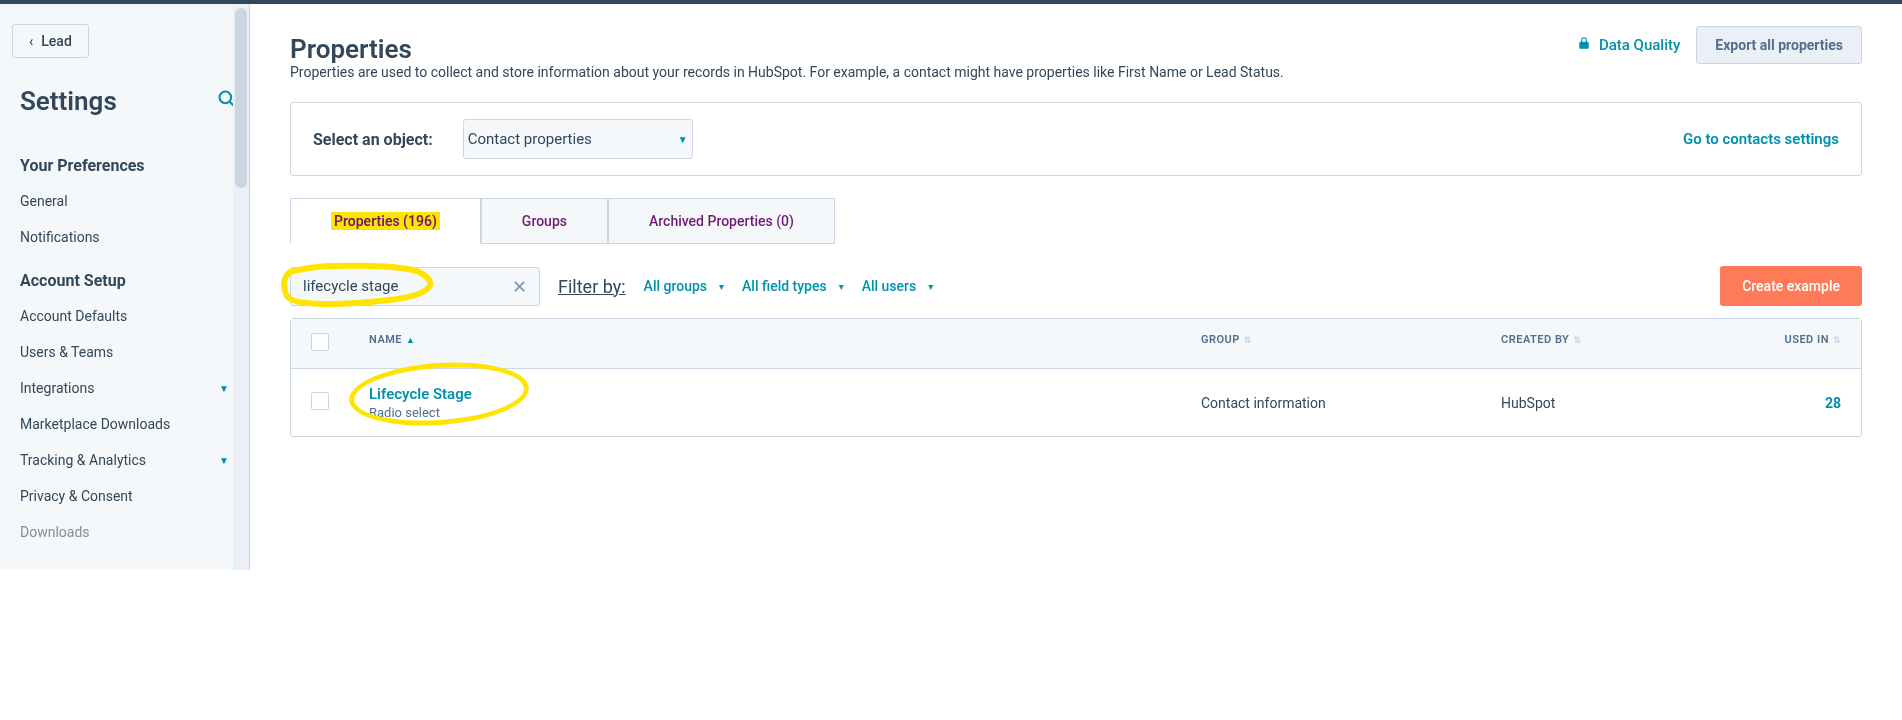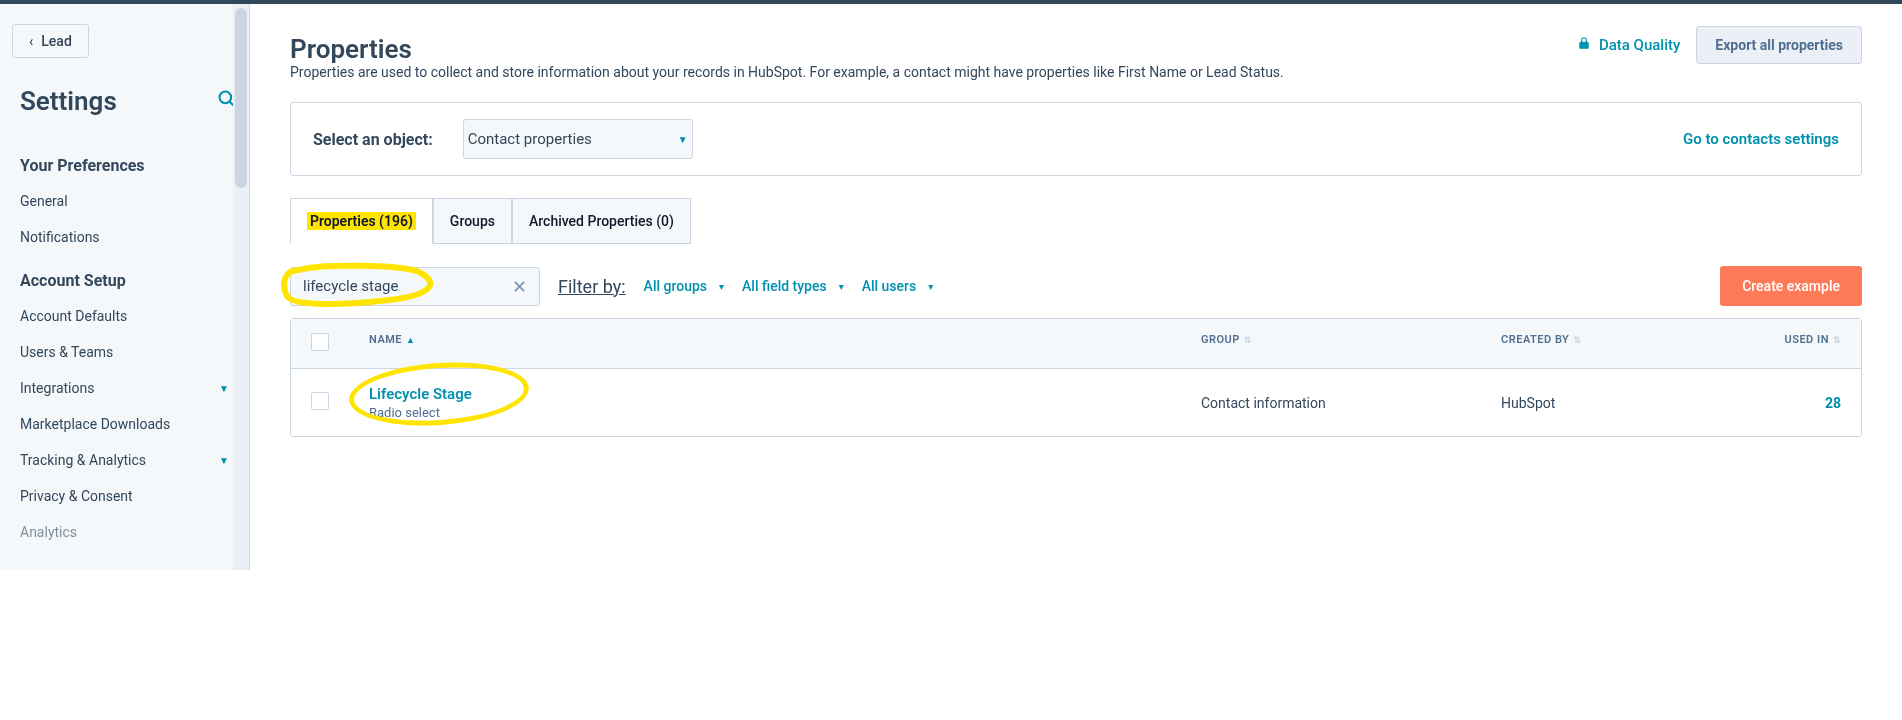--- a/index.html
+++ b/index.html
@@ -21,21 +21,21 @@
     .header-actions { display: flex; align-items: center; gap: 16px; }
     .data-quality-link { color: #0091ae; font-weight: 500; font-size: 15px; display: inline-flex; align-items: center; gap: 8px; cursor: pointer; }
     .export-btn { background: #eaf0f6; color: #516f90; border: 1px solid #cbd6e2; padding: 10px 18px; font-size: 14px; font-weight: 700; border-radius: 3px; cursor: pointer; }
     .description { font-size: 14px; color: #33475b; margin-bottom: 22px; }
     .object-panel { display: flex; align-items: center; justify-content: space-between; border: 1px solid #cbd6e2; border-radius: 3px; padding: 16px 22px; margin-bottom: 22px; }
     .object-left { display: flex; align-items: center; gap: 30px; }
     .object-label { font-weight: 700; font-size: 16px; color: #33475b; }
     .object-select { display: flex; align-items: center; justify-content: space-between; gap: 60px; border: 1px solid #cbd6e2; border-radius: 3px; padding: 10px 4px; background: #f5f8fa; font-size: 15px; color: #33475b; min-width: 230px; cursor: pointer; }
     .settings-link { color: #0091ae; font-weight: 600; font-size: 15px; cursor: pointer; }
     .tabs { display: flex; border-bottom: none; margin-bottom: 22px; }
-    .tab { padding: 14px 16px; border: 1px solid #cbd6e2; background: #f5f8fa; color: #0f172a; font-size: 14px; font-weight: 500; cursor: pointer; border-bottom: 1px solid #cbd6e2; }
+    .tab { padding: 14px 40px; border: 1px solid #cbd6e2; background: #f5f8fa; color: #701a75; font-size: 14px; font-weight: 500; cursor: pointer; border-bottom: 1px solid #cbd6e2; }
     .tab.active { background: #fff; border-bottom-color: #fff; }
     .tab.active .tab-label { font-weight: 600; }
     .hl-text { background: #ffe400; padding: 1px 3px; }
     .filter-bar { display: flex; align-items: center; justify-content: space-between; margin-bottom: 12px; position: relative; }
     .filter-left { display: flex; align-items: center; gap: 18px; }
     .search-box { display: flex; align-items: center; justify-content: space-between; border: 1px solid #cbd6e2; border-radius: 3px; padding: 8px 12px; width: 250px; background: #f5f8fa; font-size: 15px; color: #33475b; position: relative; }
     .filter-link { color: #0091ae; font-weight: 500; font-size: 14px; display: inline-flex; align-items: center; gap: 12px; cursor: pointer; }
     .filter-label { font-size: 18px; color: #33475b; text-decoration: underline; }
     .create-btn { background: #ff7a59; color: #fff; border: none; padding: 12px 22px; font-size: 14px; font-weight: 500; border-radius: 3px; cursor: pointer; }
     .table { border: 1px solid #cbd6e2; border-radius: 3px; margin-top: 8px; }
@@ -101,21 +101,21 @@
         <span>Marketplace Downloads</span>
       </div>
     <div class="nav-item">
         <span>Tracking &amp; Analytics</span>
         <span class="caret-down" style="color:#0091ae">▼</span>
       </div>
     <div class="nav-item">
         <span>Privacy &amp; Consent</span>
       </div>
     <div class="nav-item" style="opacity:.6">
-        <span>Analytics</span>
+        <span>Downloads</span>
       </div>
   </aside>
 
   <main class="main">
     <div class="page-header">
       <div class="page-title">Properties</div>
       <div class="header-actions">
         <a class="data-quality-link">
           <span>
             <svg width="14" height="14" viewBox="0 0 24 24" fill="currentColor">

